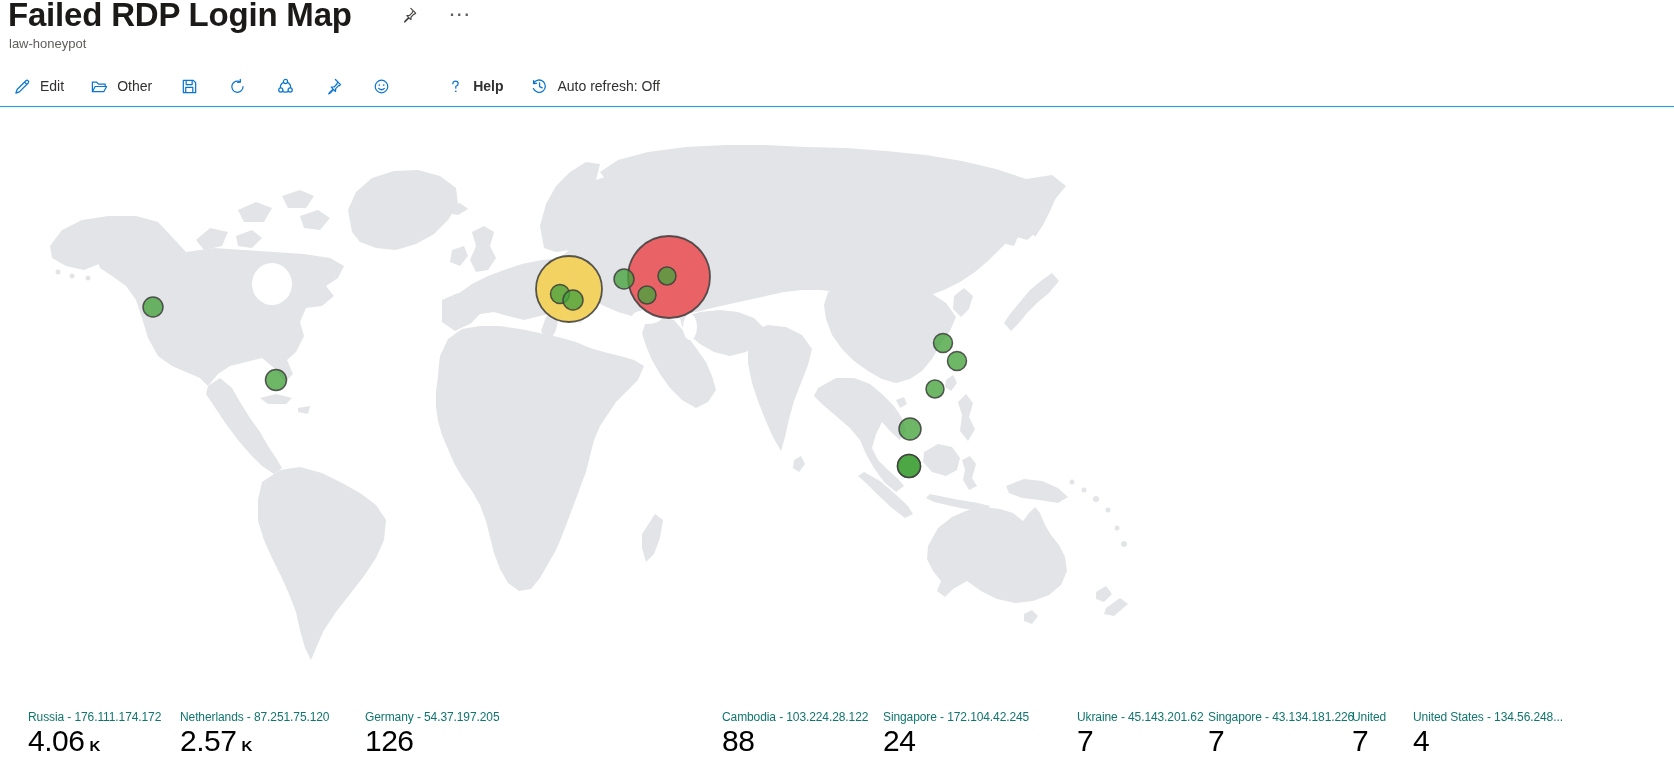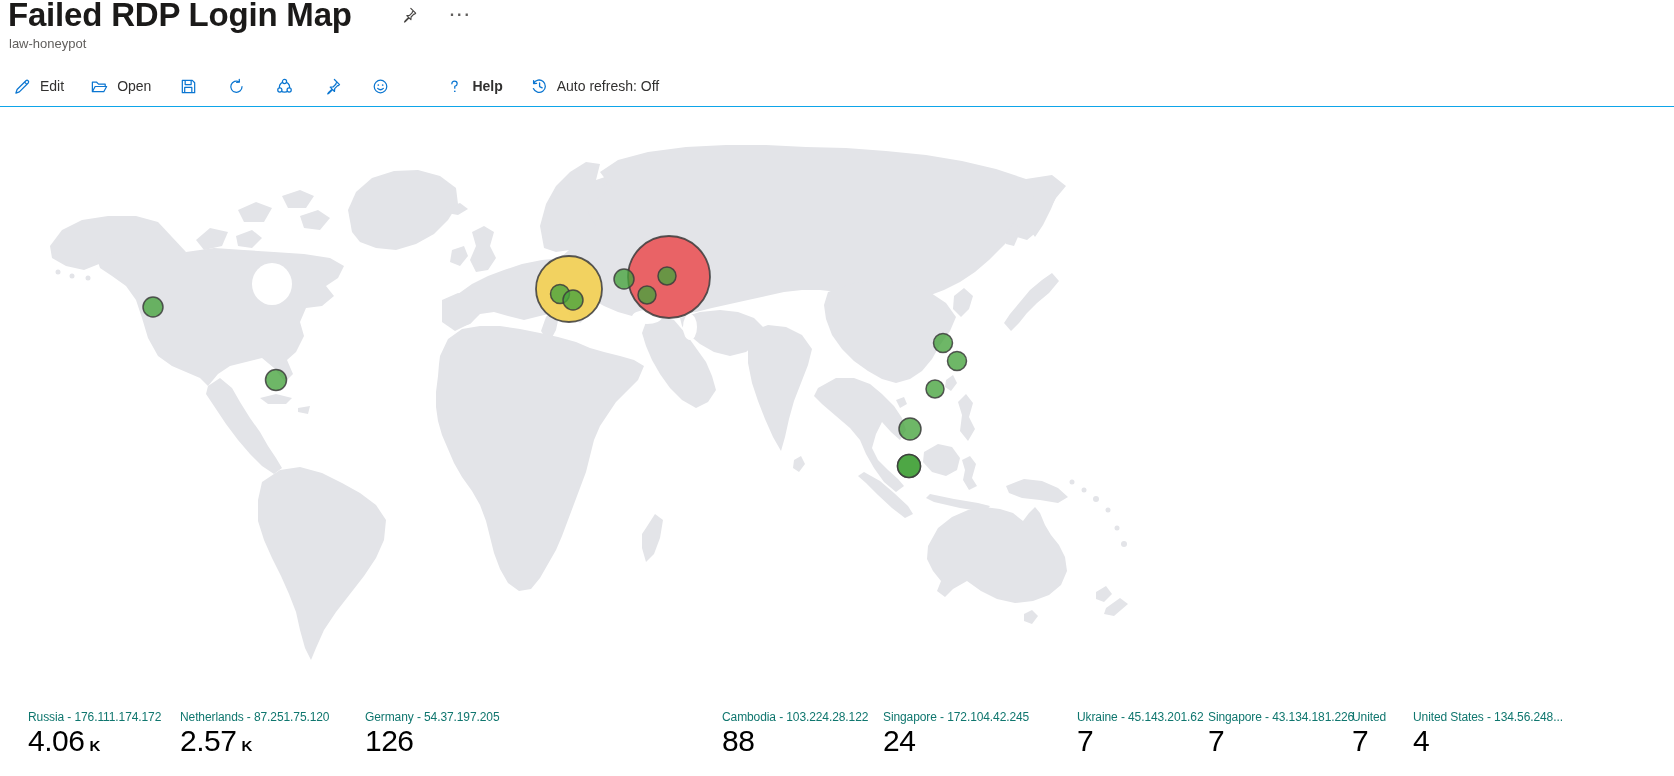--- a/index.html
+++ b/index.html
@@ -61,21 +61,21 @@
   <div class="tbtn">
     <svg width="19" height="19" viewBox="0 0 20 20">
       <path class="blue-i" d="M3 17 L4.3 13.2 L13.6 3.9 A1.7 1.7 0 0 1 16 6.3 L6.7 15.6 L3 17 Z M12.2 5.4 L14.6 7.8"></path>
     </svg>
     <span class="lbl">Edit</span>
   </div>
   <div class="tbtn">
     <svg width="19" height="19" viewBox="0 0 20 20">
       <path class="blue-i" d="M2.5 15.5 V5.5 H7 L9 7.5 H16 V10 M2.5 15.5 H14.5 L17.5 10 H5.4 L2.5 15.5 Z"></path>
     </svg>
-    <span class="lbl">Open</span>
+    <span class="lbl">Other</span>
   </div>
   <div class="tbtn ibtn">
     <svg width="19" height="19" viewBox="0 0 20 20">
       <path class="blue-i" d="M3.5 3.5 H14 L16.5 6 V16.5 H3.5 Z M6.5 3.7 V8 H12.8 V3.7 M6 16.3 V11 H13.5 V16.3"></path>
     </svg>
   </div>
   <div class="tbtn ibtn">
     <svg width="19" height="19" viewBox="0 0 20 20">
       <path class="blue-i" d="M15.8 10.2 A5.9 5.9 0 1 1 12.9 5.1 M12.9 2.4 L13.1 5.3 L10.2 5.6"></path>
     </svg>

